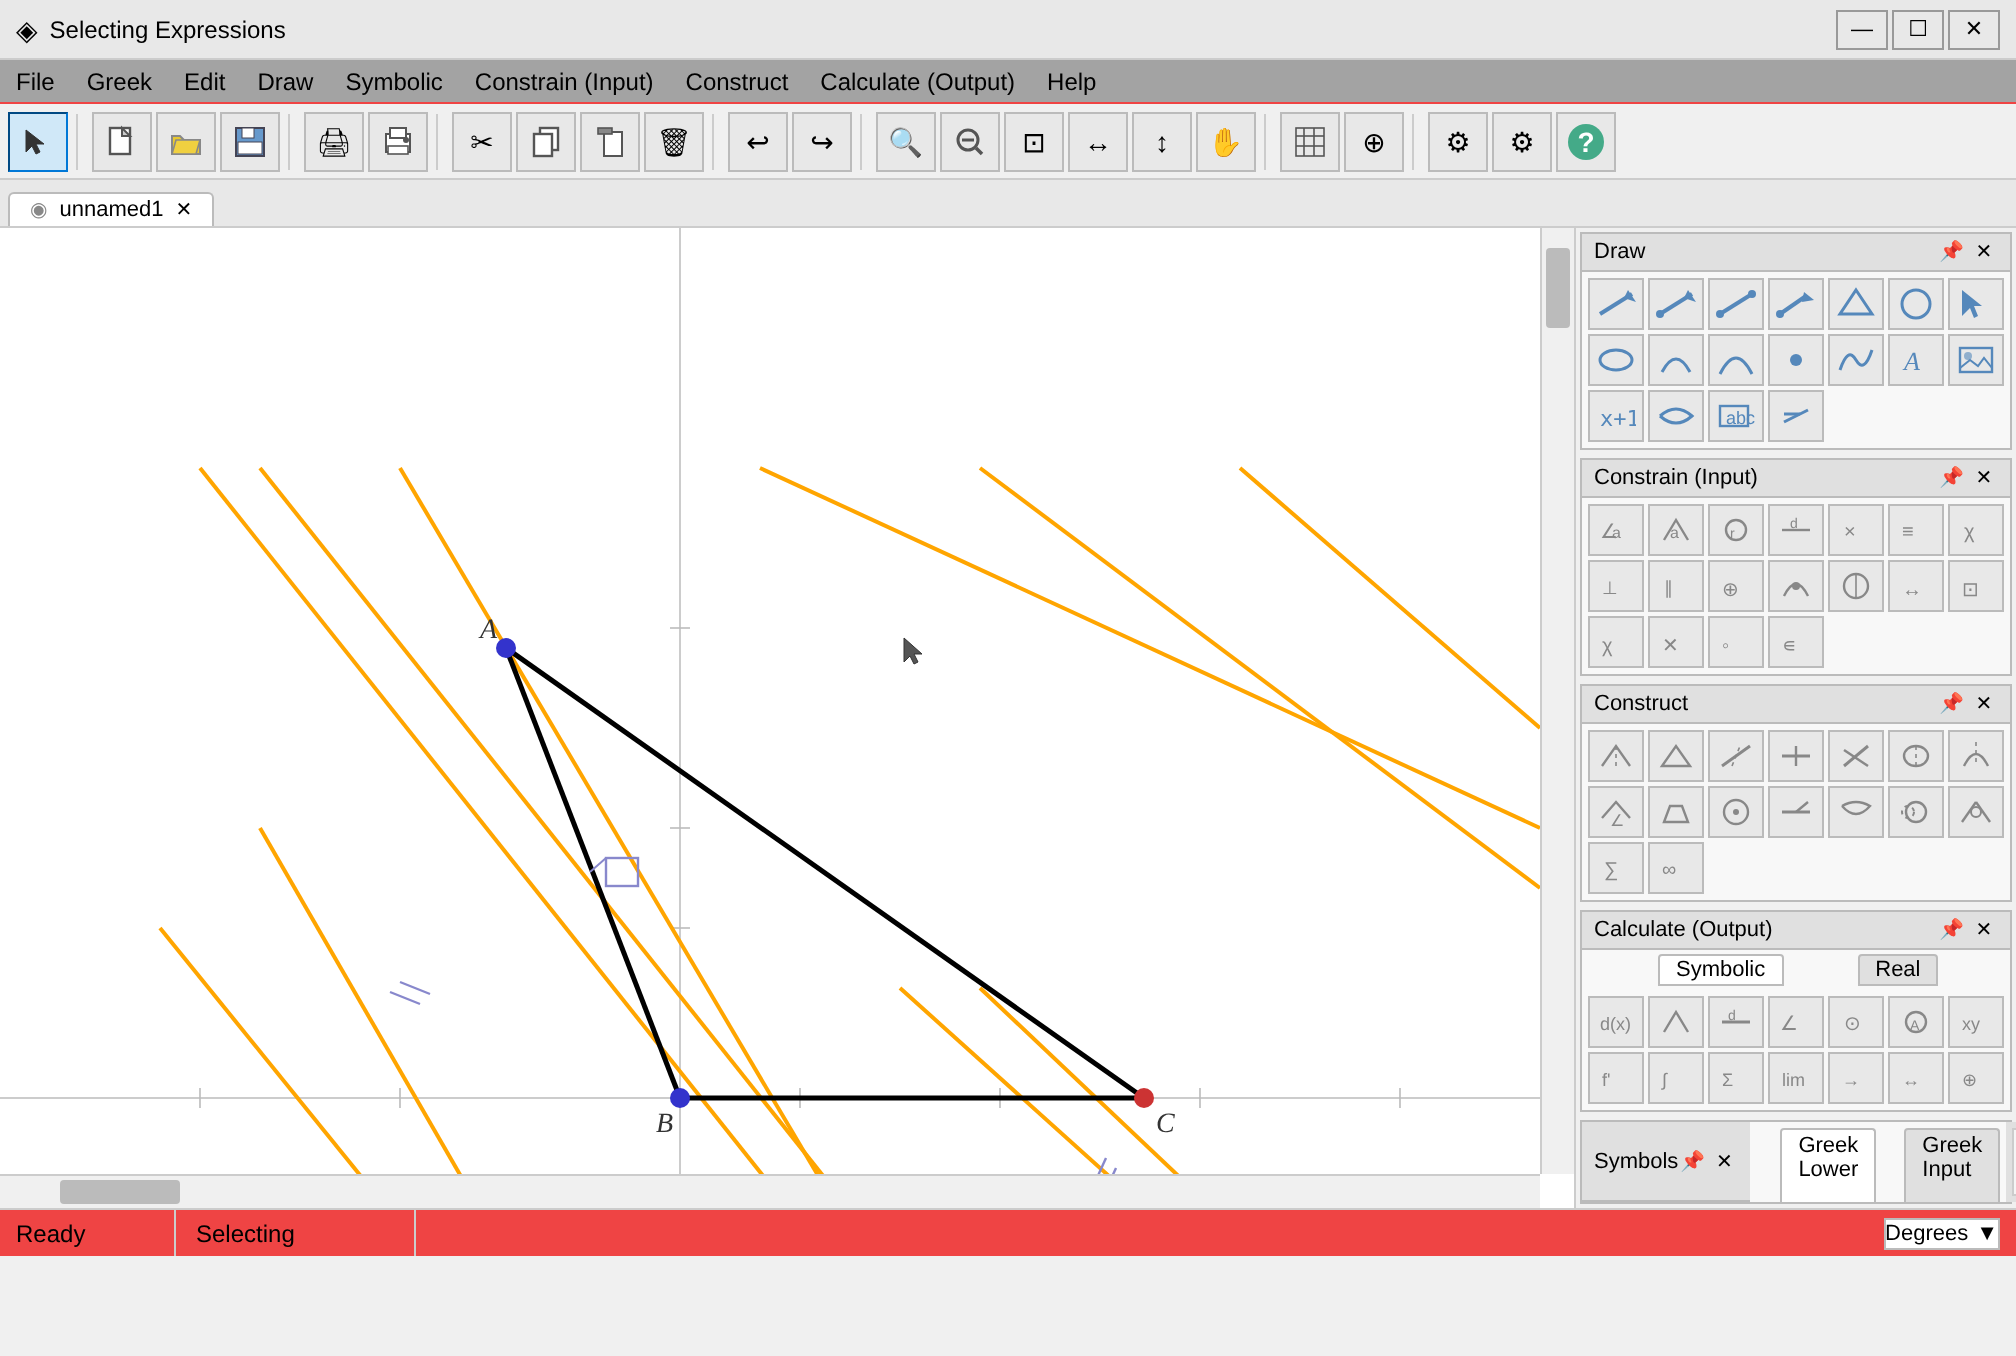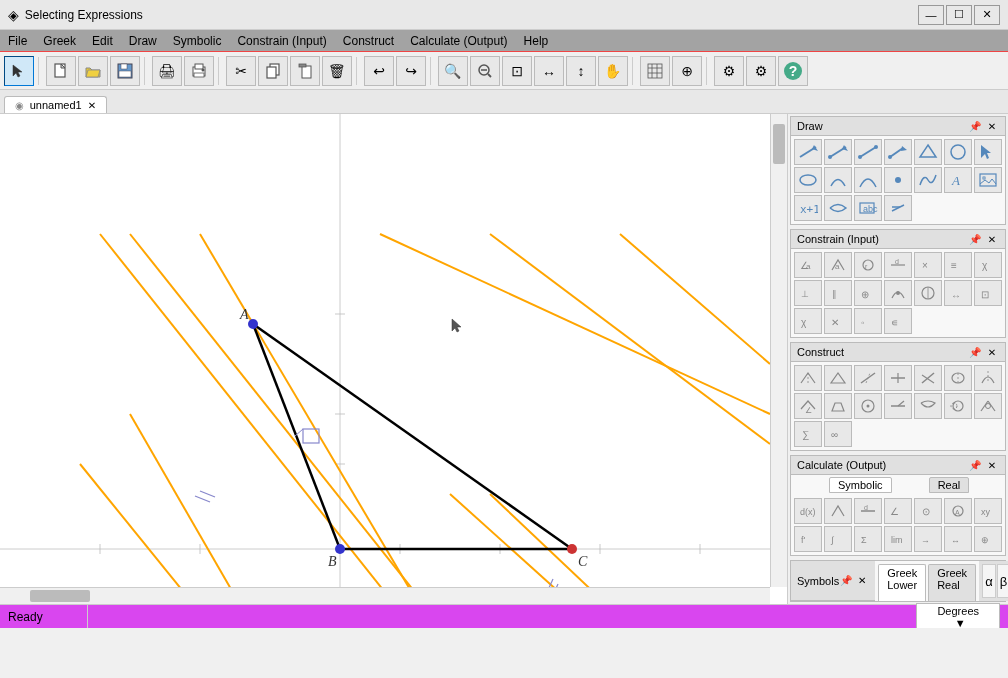--- a/index.html
+++ b/index.html
@@ -167,20 +167,21 @@
       padding: 3px 3px 0;
     }
     .sym-tab {
       padding: 2px 8px;
       border: 1px solid #bbb;
       border-bottom: none;
       background: #e0e0e0;
       font-size: 11px;
       cursor: pointer;
       border-radius: 2px 2px 0 0;
+      margin-left: 12px;
     }
     .sym-tab.active { background: white; }
     .symbols-grid {
       display: grid;
       grid-template-columns: repeat(10, 1fr);
       gap: 1px;
       padding: 3px;
       background: #e0e0e0;
     }
     .sym-btn {
@@ -188,45 +189,44 @@
       border: 1px solid #ccc;
       display: flex; align-items: center; justify-content: center;
       font-size: 13px;
       cursor: pointer;
       padding: 2px;
       min-height: 22px;
     }
 
     
     #status-bar {
-      background: #d946ef;
+      background: #ef4444;
       height: 24px;
       border-top: 1px solid #ccc;
       display: flex;
       align-items: center;
       padding: 0 8px;
       gap: 0;
     }
     .status-segment {
       padding: 0 10px;
       border-right: 1px solid #ccc;
       height: 100%;
       display: flex; align-items: center;
       font-size: 12px;
     }
     .status-segment:first-child { padding-left: 0; }
     .degrees-select {
       margin-left: auto;
       display: flex; align-items: center;
       border: 1px solid #bbb;
       background: white;
-      padding: 1px 20px;
+      padding: 1px 0;
       font-size: 11px;
       cursor: pointer;
-      flex-direction: column;
     }
 
     
     .calc-tabs { display: flex; gap: 2px; padding: 2px 3px; }
     .calc-tab {
       padding: 1px 8px;
       border: 1px solid #bbb;
       background: #e0e0e0;
       font-size: 11px;
       cursor: pointer;
@@ -860,21 +860,21 @@
     <div class="panel-section" style="flex:1; display:flex; flex-direction:row;">
       <div class="panel-header">
         <span>Symbols</span>
         <div class="panel-header-controls">
           <span class="panel-pin">📌</span>
           <span class="panel-close-btn">✕</span>
         </div>
       </div>
       <div class="symbols-tabs">
         <div class="sym-tab active">Greek Lower</div>
-        <div class="sym-tab">Greek Real</div>
+        <div class="sym-tab">Greek Input</div>
       </div>
       <div class="symbols-grid" id="symbols-grid">
       <div class="sym-btn">α</div>
           <div class="sym-btn">β</div>
           <div class="sym-btn">γ</div>
           <div class="sym-btn">δ</div>
           <div class="sym-btn">ε</div>
           <div class="sym-btn">ζ</div>
           <div class="sym-btn">η</div>
           <div class="sym-btn">θ</div>
@@ -882,17 +882,18 @@
           <div class="sym-btn">κ</div>
         </div>
 
     </div>
 
   </div>
 </div>
 
 <div id="status-bar">
   <div class="status-segment" style="min-width:80px;">Ready</div>
+  <div class="status-segment" style="min-width:120px;">Selecting</div>
   <div class="degrees-select" style="margin-left:auto;">
     <span>Degrees</span>
     <span style="margin-left:4px;">▼</span>
   </div>
 </div>
 
 </body></html>

